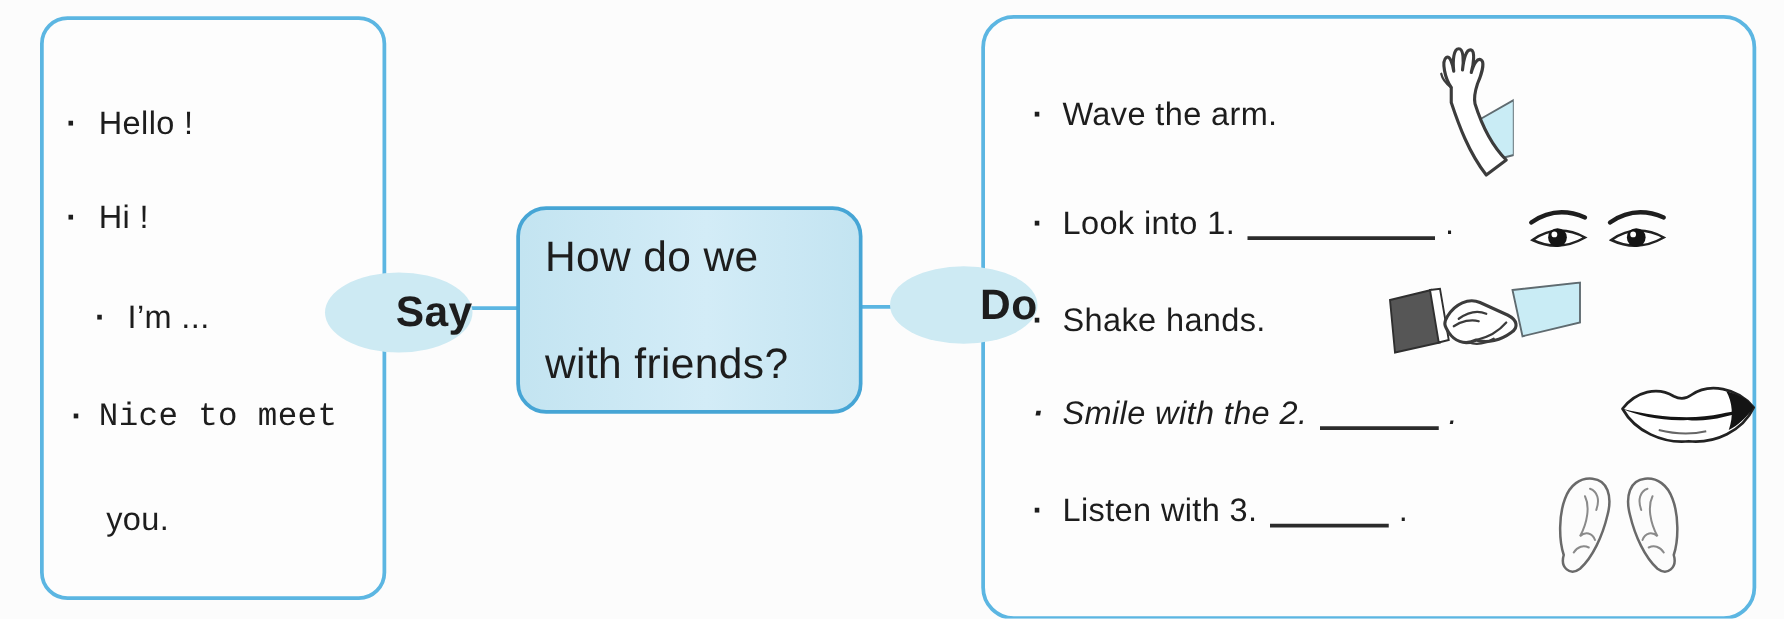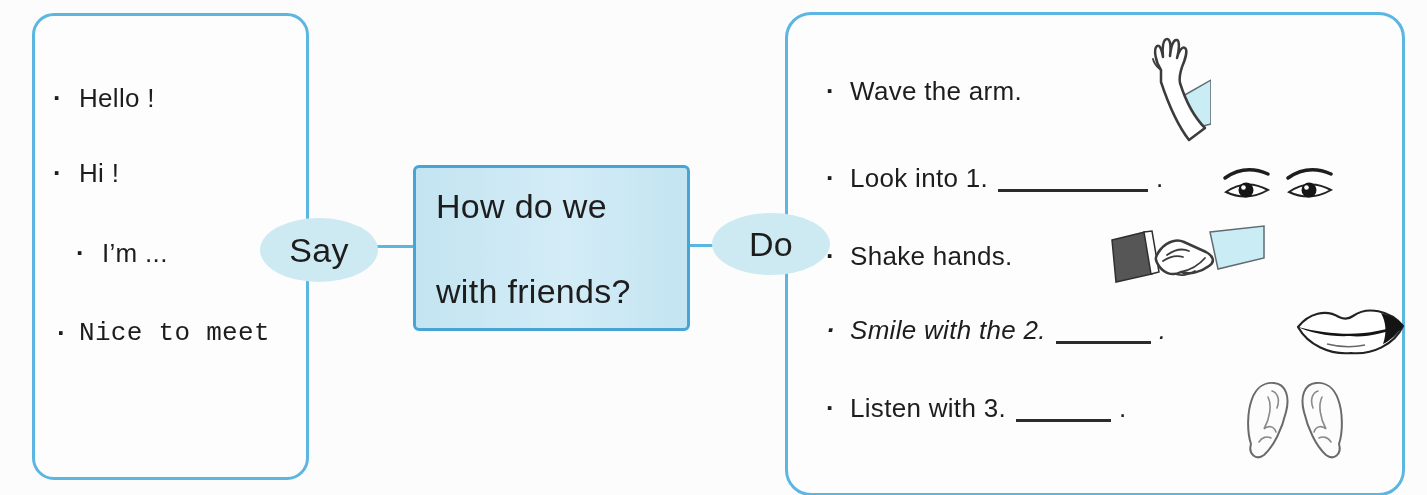--- a/index.html
+++ b/index.html
@@ -12,29 +12,29 @@
   .box{
     position:absolute;background:#fdfdfd;
     border:3px solid var(--box-border,#5cb6e2);
     border-radius:22px;box-sizing:border-box;
   }
   .left-box{left:32px;top:13px;width:277px;height:467px;}
   .right-box{left:785px;top:12px;width:620px;height:484px;border-radius:26px;}
   .qbox{
     position:absolute;left:413px;top:165px;width:277px;height:166px;
     box-sizing:border-box;border:3px solid var(--q-border,#46a5d5);
-    border-radius:6px;
+    border-radius:24px;
     background:linear-gradient(90deg,var(--q-fill,#c3e4f1) 0%,#d3ecf7 55%,var(--q-fill,#c3e4f1) 100%);
     display:flex;flex-direction:column;justify-content:center;gap:39px;
     padding-left:20px;z-index:3;
   }
   .qline{font-size:34px;line-height:46px;letter-spacing:.3px;}
   .oval{
     position:absolute;background:var(--oval-fill,#cdeaf3);border-radius:50%;
-    display:flex;align-items:center;justify-content:center;z-index:4;
+    display:flex;align-items:center;justify-content:flex-end;z-index:4;font-weight:bold;
   }
   .say-oval{left:260px;top:218px;width:118px;height:64px;}
   .do-oval{left:712px;top:213px;width:118px;height:62px;}
   .oval span{font-size:34px;letter-spacing:.3px;}
   .conn{position:absolute;height:3px;background:var(--box-border,#56aedd);z-index:2;}
   .conn-say{left:374px;top:245px;width:41px;}
   .conn-do{left:688px;top:244px;width:26px;}
   .row{
     position:absolute;height:44px;line-height:44px;white-space:nowrap;
     font-size:26px;letter-spacing:.3px;
@@ -76,20 +76,23 @@
       <span class="bullet">·</span><span>Hello !</span>
     </div>
     <div class="row lrow lrow-1">
       <span class="bullet">·</span><span>Hi !</span>
     </div>
     <div class="row lrow lrow-2">
       <span class="bullet">·</span><span>I’m ...</span>
     </div>
     <div class="row lrow lrow-3">
       <span class="bullet">·</span><span>Nice to meet</span>
+    </div>
+    <div class="row lrow lrow-4">
+      <span>you.</span>
     </div>
   </div>
 
   <div class="qbox">
     <div class="qline">How do we</div>
     <div class="qline">with friends?</div>
   </div>
 
   <div class="oval say-oval">
     <span>Say</span>

